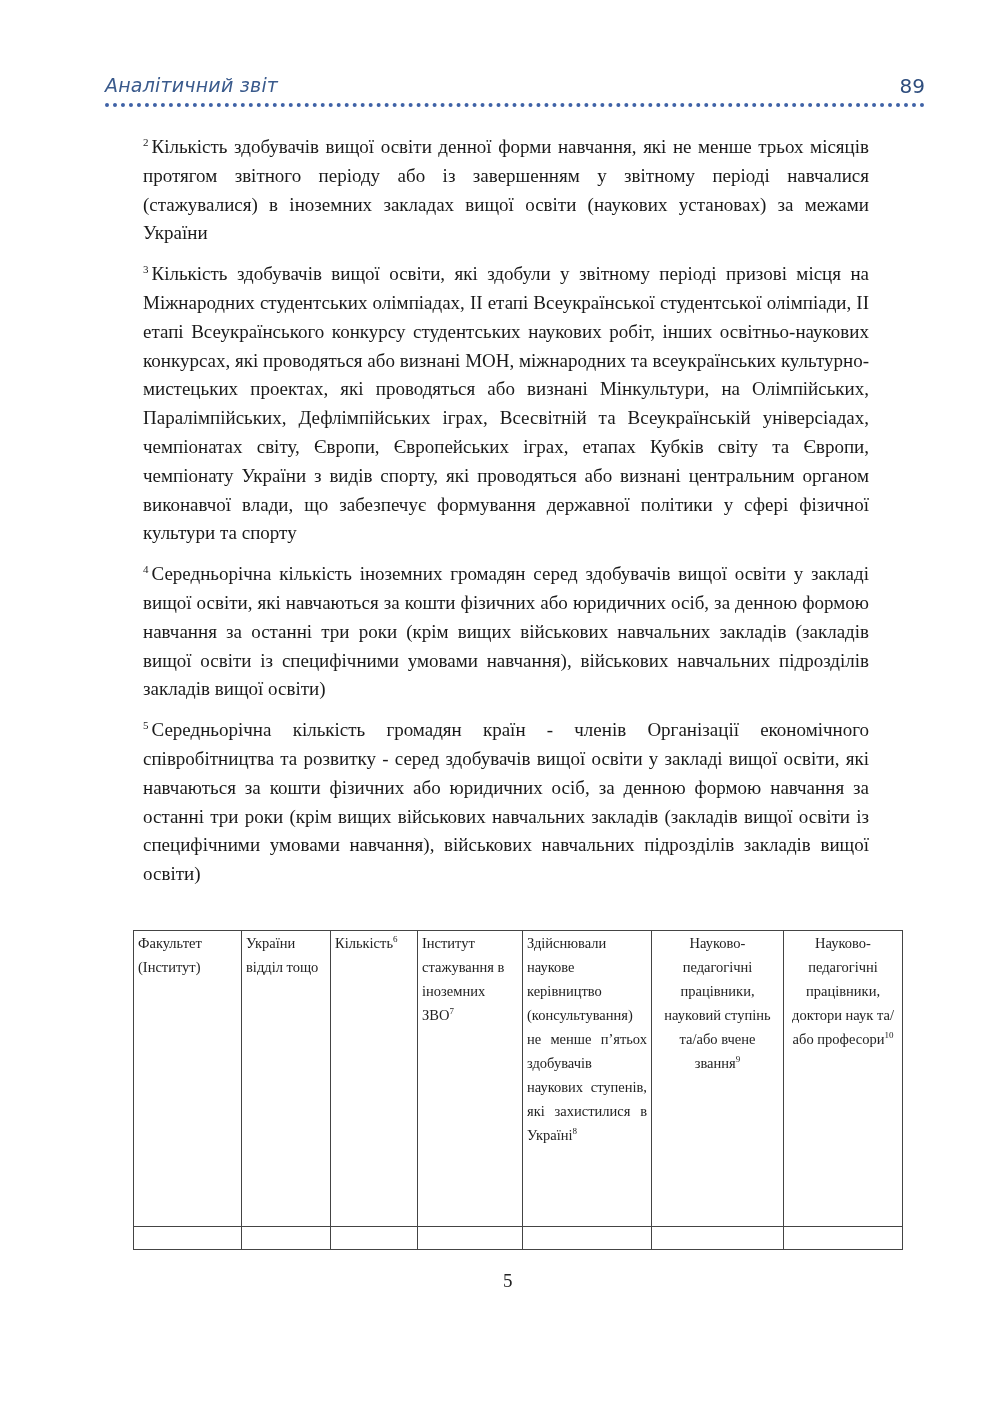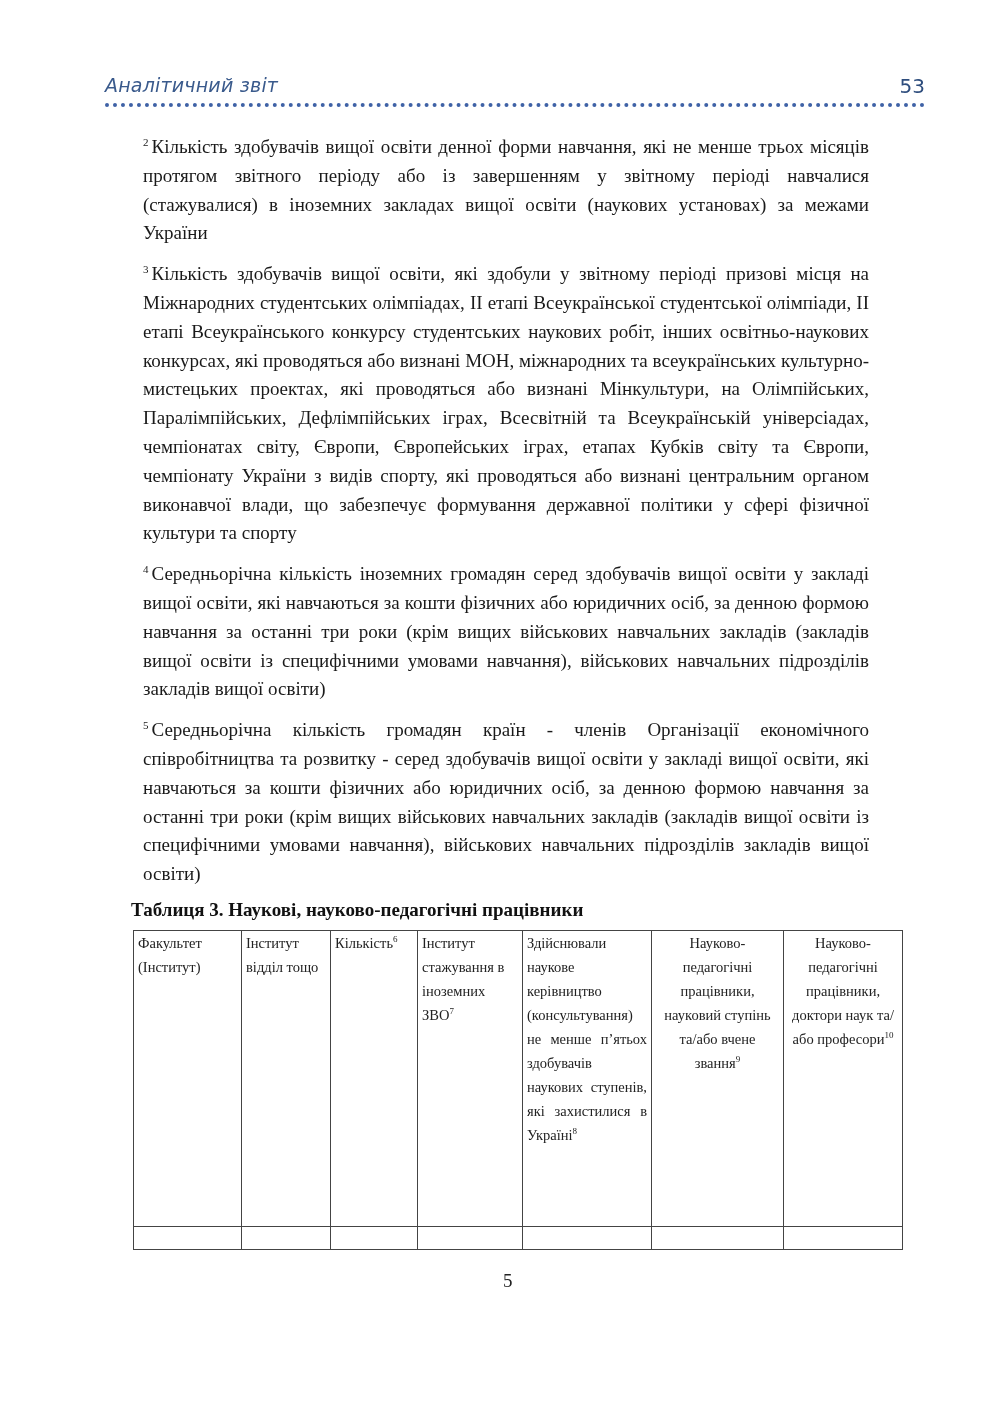--- a/index.html
+++ b/index.html
@@ -29,38 +29,37 @@
 
     .page-number { position: absolute; left: 503px; top: 1270px; font-family: "Liberation Serif", serif; font-size: 19px; color: #222; }
   </style>
 </head>
 <body>
 
 <div class="page">
 
   <div class="running-header">
     <span class="running-title">Аналітичний звіт</span>
-    <span class="running-page">53</span>
+    <span class="running-page">89</span>
   </div>
   <div class="header-rule"></div>
 
   <div class="footnotes">
     <p class="fn"><sup>2</sup><span>Кількість здобувачів вищої освіти денної форми навчання, які не менше трьох місяців протягом звітного періоду або із завершенням у звітному періоді навчалися (стажувалися) в іноземних закладах вищої освіти (наукових установах) за межами України</span></p>
     <p class="fn"><sup>3</sup><span>Кількість здобувачів вищої освіти, які здобули у звітному періоді призові місця на Міжнародних студентських олімпіадах, ІІ етапі Всеукраїнської студентської олімпіади, ІІ етапі Всеукраїнського конкурсу студентських наукових робіт, інших освітньо-наукових конкурсах, які проводяться або визнані МОН, міжнародних та всеукраїнських культурно-мистецьких проектах, які проводяться або визнані Мінкультури, на Олімпійських, Паралімпійських, Дефлімпійських іграх, Всесвітній та Всеукраїнській універсіадах, чемпіонатах світу, Європи, Європейських іграх, етапах Кубків світу та Європи, чемпіонату України з видів спорту, які проводяться або визнані центральним органом виконавчої влади, що забезпечує формування державної політики у сфері фізичної культури та спорту</span></p>
     <p class="fn"><sup>4</sup><span>Середньорічна кількість іноземних громадян серед здобувачів вищої освіти у закладі вищої освіти, які навчаються за кошти фізичних або юридичних осіб, за денною формою навчання за останні три роки (крім вищих військових навчальних закладів (закладів вищої освіти із специфічними умовами навчання), військових навчальних підрозділів закладів вищої освіти)</span></p>
     <p class="fn"><sup>5</sup><span>Середньорічна кількість громадян країн - членів Організації економічного співробітництва та розвитку - серед здобувачів вищої освіти у закладі вищої освіти, які навчаються за кошти фізичних або юридичних осіб, за денною формою навчання за останні три роки (крім вищих військових навчальних закладів (закладів вищої освіти із специфічними умовами навчання), військових навчальних підрозділів закладів вищої освіти)</span></p>
   </div>
 
-  <div class="table-title">Таблиця 3. Наукові, науково-педагогічні працівники</div>
 
   <table class="staff">
     <tbody>
         <tr class="header-row">
       <td class="c1"><span>Факультет (Інститут)</span><sup></sup></td>
-      <td class="c2"><span>Інститут відділ тощо</span><sup></sup></td>
+      <td class="c2"><span>України відділ тощо</span><sup></sup></td>
       <td class="c3"><span>Кількість</span><sup>6</sup></td>
       <td class="c4"><span>Інститут стажування в іноземних ЗВО</span><sup>7</sup></td>
       <td class="c5 justify"><span>Здійснювали наукове керівництво (консультування) не менше п’ятьох здобувачів наукових ступенів, які захистилися в Україні</span><sup>8</sup></td>
       <td class="c6 center"><span>Науково-педагогічні працівники, науковий ступінь та/або вчене звання</span><sup>9</sup></td>
       <td class="c7 center"><span>Науково-педагогічні працівники, доктори наук та/або професори</span><sup>10</sup></td>
     </tr>
     <tr class="empty-row">
       <td></td>
       <td></td>
       <td></td>

